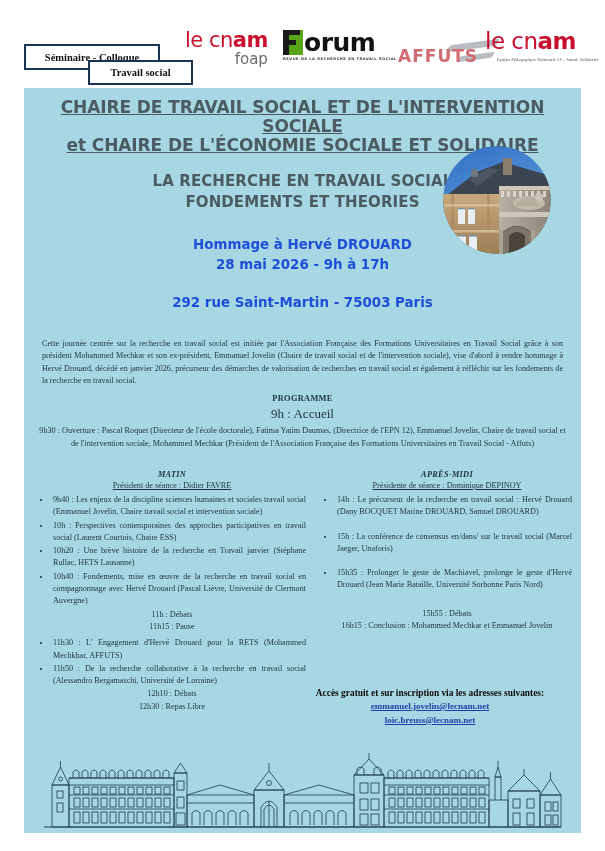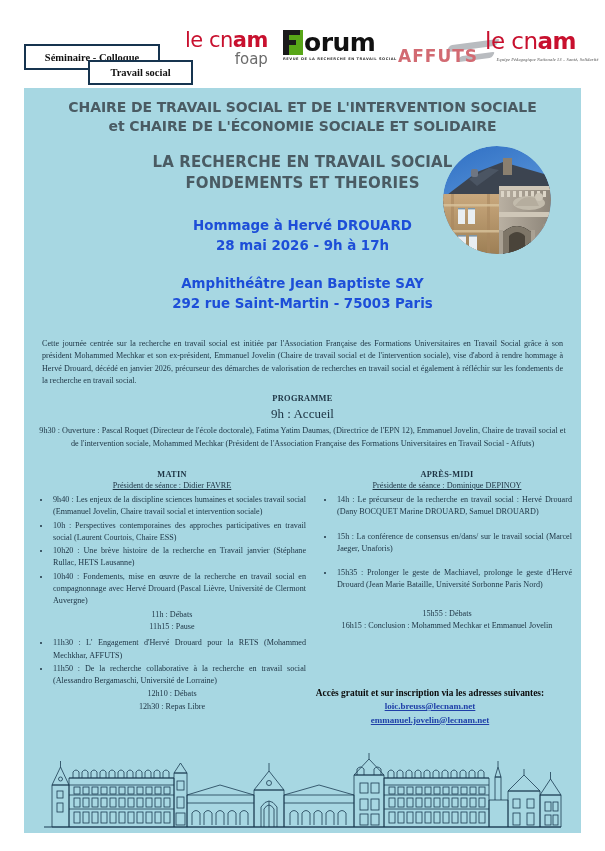--- a/index.html
+++ b/index.html
@@ -102,21 +102,21 @@
   .body-blue{
     position:absolute;left:24px;top:88px;width:557px;height:745px;
     background:#a7d7e2;
   }
   .titleblock{
     padding-top:10px;text-align:center;
     font-family:"DejaVu Sans", sans-serif;
     color:#4a5b63;
   }
   .t-line1,.t-line2{
-    font-weight:700;font-size:14px;letter-spacing:-0.1px;line-height:19px;
+    font-weight:700;font-size:17px;letter-spacing:-0.1px;line-height:19px;text-decoration:underline;
   }
   .t-sub1,.t-sub2{
     font-weight:700;font-size:15px;line-height:21px;letter-spacing:0.1px;
   }
   .subtitle-wrap{margin-top:16px;}
   .h-line{
     font-family:"DejaVu Sans", sans-serif;
     font-weight:700;font-size:13.4px;color:#1d4ed8;line-height:20px;
   }
   .hommage-wrap{margin-top:22px;text-align:center;}
@@ -146,21 +146,21 @@
   .prog-title{font-weight:bold;font-size:8.4px;letter-spacing:0.3px;}
   .prog-accueil{font-size:13px;margin-top:3px;}
   .prog-ouverture{font-size:8.2px;line-height:12.6px;margin-top:3px;}
 
   
   .cols{position:absolute;left:8px;top:382px;width:541px;height:290px;}
   .col{position:absolute;top:0;color:#1c3242;font-family:"Liberation Serif", serif;}
   .col-left{left:6px;width:268px;}
   .col-right{left:290px;width:250px;}
   .col-head{
-    text-align:center;font-weight:bold;font-size:8.3px;letter-spacing:0.3px;
+    text-align:center;font-weight:bold;font-size:8.3px;letter-spacing:0.3px;font-style:italic;
   }
   .col-sub{
     text-align:center;font-size:8.2px;text-decoration:underline;margin-top:2px;
   }
   ul.items{margin:4px 0 0 0;padding:0 0 0 13px;list-style:disc;}
   ul.items li{
     font-size:8.15px;line-height:12.3px;margin-bottom:1px;text-align:justify;
     padding-left:2px;
   }
   .centerline{text-align:center;font-size:8.15px;line-height:12.3px;}
@@ -316,21 +316,20 @@
       <div class="t-line2">et CHAIRE DE L'ÉCONOMIE SOCIALE ET SOLIDAIRE</div>
       <div class="subtitle-wrap">
         <div class="t-sub1">LA RECHERCHE EN TRAVAIL SOCIAL</div>
         <div class="t-sub2">FONDEMENTS ET THEORIES</div>
       </div>
       <div class="hommage-wrap">
         <div class="h-line">Hommage à Hervé DROUARD</div>
         <div class="h-line">28 mai 2026 - 9h à 17h</div>
       </div>
       <div class="venue-wrap">
-        <div class="h-line">Amphithéâtre Jean Baptiste SAY</div>
         <div class="h-line">292 rue Saint-Martin - 75003 Paris</div>
       </div>
     </div>
 
     <div class="intro">Cette journée centrée sur la recherche en travail social est initiée par l'Association Française des Formations Universitaires en Travail Social grâce à son président Mohammed Mechkar et son ex-président, Emmanuel Jovelin (Chaire de travail social et de l'intervention sociale), vise d'abord à rendre hommage à Hervé Drouard, décédé en janvier 2026, précurseur des démarches de valorisation de recherches en travail social et également à réfléchir sur les fondements de la recherche en travail social.</div>
 
     <div class="programme">
       <div class="prog-title">PROGRAMME</div>
       <div class="prog-accueil">9h : Accueil</div>
       <div class="prog-ouverture">9h30 : Ouverture : Pascal Roquet (Directeur de l'école doctorale), Fatima Yatim Daumas, (Directrice de l'EPN 12), Emmanuel Jovelin, Chaire de travail social et de l'intervention sociale, Mohammed Mechkar (Président de l'Association Française des Formations Universitaires en Travail Social - Affuts)</div>
@@ -367,22 +366,22 @@
         </ul>
         <div class="spacer-md"></div>
         <div class="centerline">15h55 : Débats</div>
         <div class="centerline">16h15 : Conclusion : Mohammed Mechkar et Emmanuel Jovelin</div>
       </div>
 
     </div>
 
     <div class="access">
       <div class="access-title">Accès gratuit et sur inscription via les adresses suivantes:</div>
+      <a class="access-mail" href="#">emmanuel.jovelin@lecnam.net</a>
       <a class="access-mail" href="#">loic.breuss@lecnam.net</a>
-      <a class="access-mail" href="#">emmanuel.jovelin@lecnam.net</a>
     </div>
 
     <div class="building">
       <svg viewBox="0 0 557 88" preserveAspectRatio="none" aria-hidden="true">
         <g fill="none" stroke="#1b3b52" stroke-width="0.8">
 
           <line x1="20" y1="82" x2="537" y2="82" stroke-width="1.1"></line>
 
           <path d="M28 40 L28 82 L45 82 L45 40 Z"></path>
           <path d="M28 40 L36.5 22 L45 40 Z"></path>

